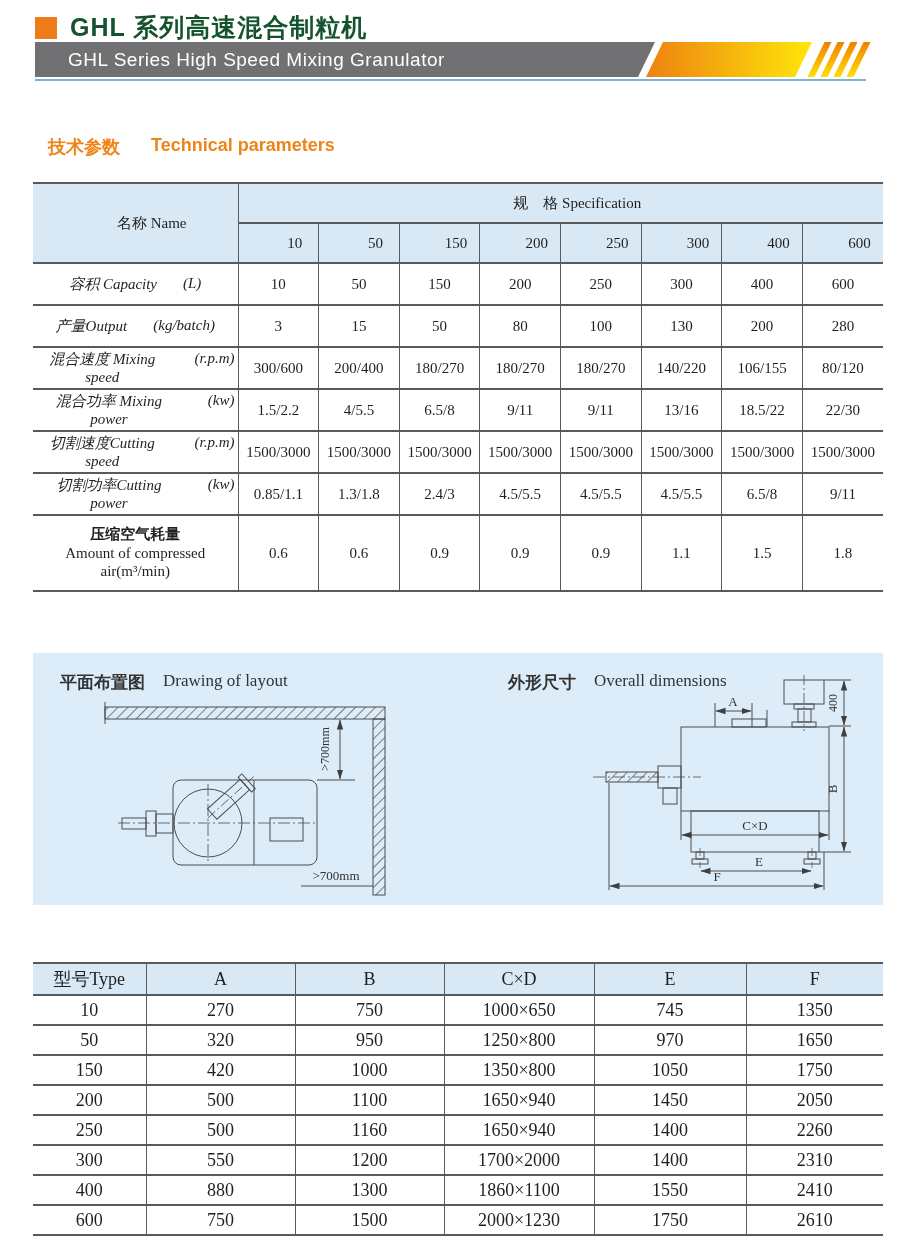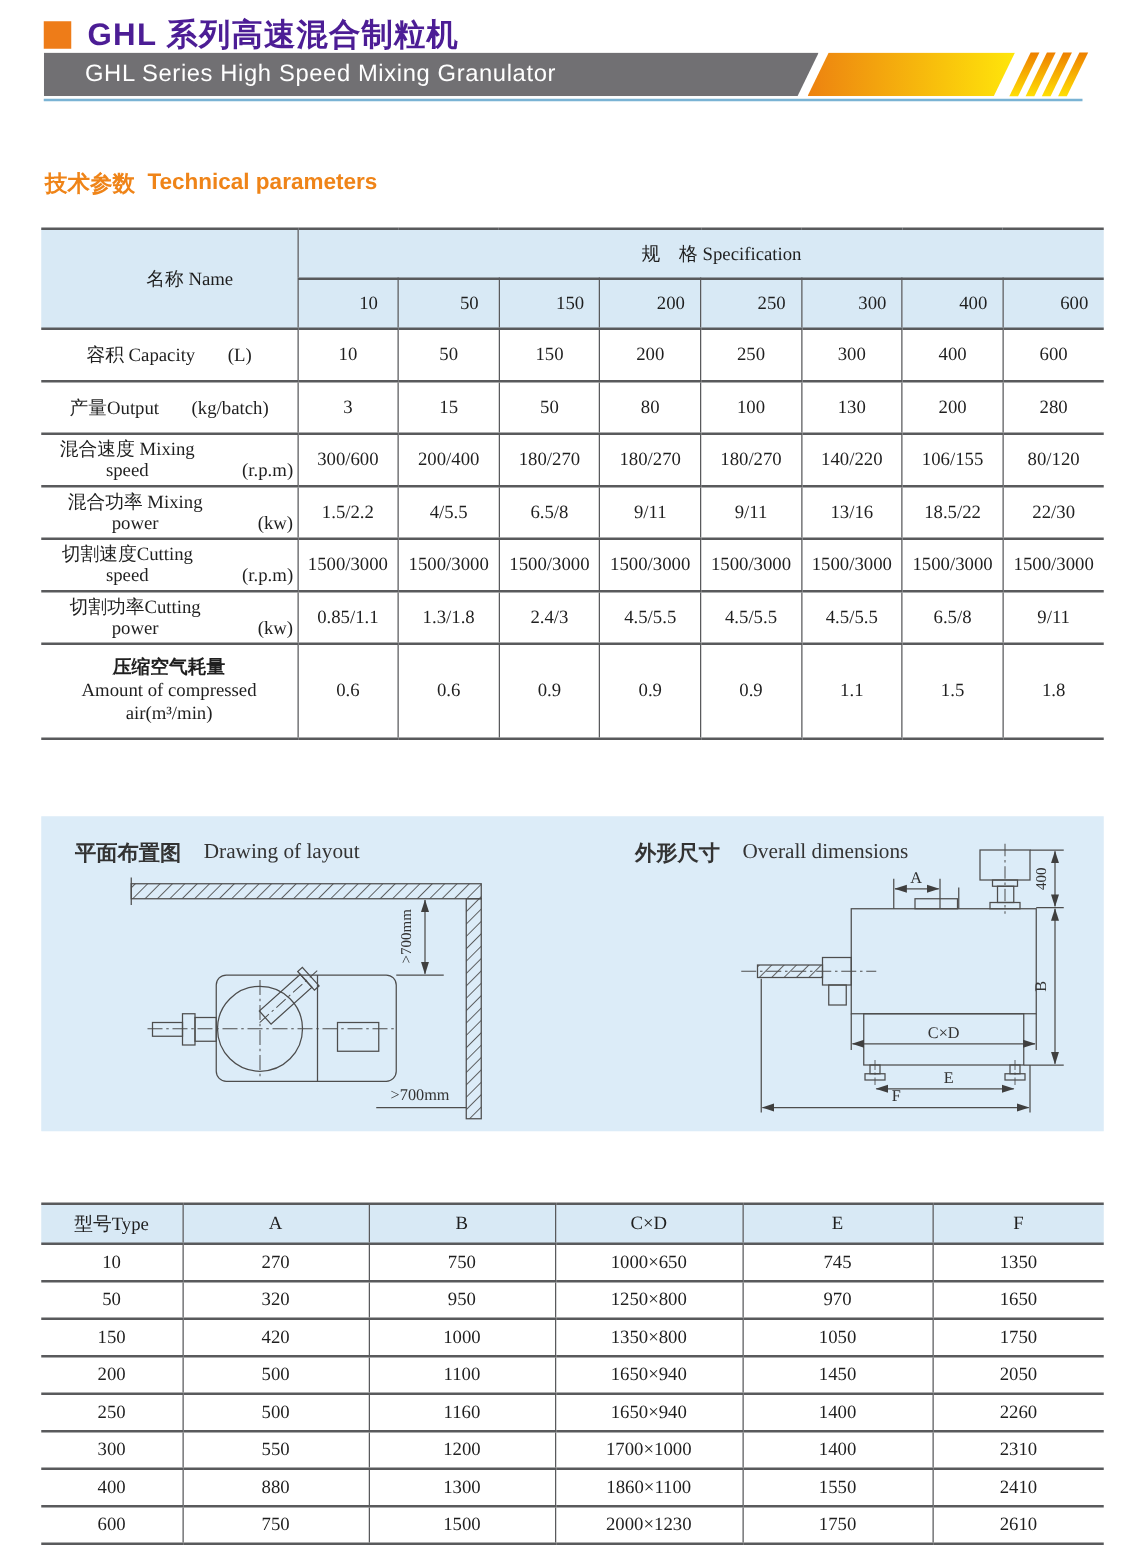--- a/index.html
+++ b/index.html
@@ -2,53 +2,53 @@
 <html style="--page-bg: #ffffff; --accent: #ee7c18; --banner-gray: #717073; --grad-start: #ed8210; --grad-end: #ffe60a; --rule-blue: #7ab3d4; --heading-orange: #ef8418; --thead-bg: #d8e9f5; --panel-bg: #dcecf8; --line: #595a5c;"><head>
 <meta charset="utf-8">
 <style>
   html,body{margin:0;padding:0;background:#fff;}
   .page{position:relative;width:900px;height:1242px;background:var(--page-bg,#fff);
         font-family:"Liberation Sans",sans-serif;overflow:hidden;}
 
   
   .title-row{position:absolute;left:35px;top:11px;display:flex;align-items:center;gap:13px;}
   .orange-sq{width:22px;height:22px;background:var(--accent);}
-  .page-title{margin:0;font-size:25px;font-weight:bold;color:#4c1d95;letter-spacing:1px;}
+  .page-title{margin:0;font-size:25px;font-weight:bold;color:#14532d;letter-spacing:1px;}
 
   .banner{position:absolute;left:35px;top:42px;width:831px;height:28px;}
   .banner-gray{position:absolute;left:0;top:0;width:620px;height:35px;background:var(--banner-gray);
                clip-path:polygon(0 0,620px 0,603px 35px,0 35px);}
   .banner-sub{display:block;line-height:35px;padding-left:33px;color:#fff;font-size:19px;letter-spacing:.5px;}
   .banner-orange{position:absolute;left:611px;top:0;width:166px;height:35px;
                  background:linear-gradient(90deg,var(--grad-start),var(--grad-end));
                  clip-path:polygon(17px 0,166px 0,149px 35px,0 35px);}
   .stripe{position:absolute;top:0;width:7px;height:35px;transform:skewX(-26deg);
           background:linear-gradient(180deg,#ee8000,#ffdf05);}
   .blue-rule{position:absolute;left:35px;top:79px;width:831px;height:2px;background:var(--rule-blue);}
 
-  .section-heading{position:absolute;left:36px;top:135px;font-size:18px;font-weight:bold;
-                   color:var(--heading-orange);display:flex;gap:10px;}
+  .section-heading{position:absolute;left:48px;top:135px;font-size:18px;font-weight:bold;
+                   color:var(--heading-orange);display:flex;gap:31px;}
 
   
   table.doc{position:absolute;left:33px;width:850px;border-collapse:collapse;table-layout:fixed;
             font-family:"Liberation Serif","DejaVu Serif",serif;color:#1f1f1f;}
   table.doc td,table.doc th{border:1px solid var(--line);border-top-width:2px;border-bottom-width:2px;
             text-align:center;vertical-align:middle;font-weight:normal;padding:2px 3px;}
   table.doc td:first-child,table.doc th:first-child{border-left:none;}
   table.doc td:last-child,table.doc th:last-child{border-right:none;}
   #spec-table{top:182px;font-size:15px;}
   #spec-table thead th{background:var(--thead-bg);padding-left:36px;}
   #spec-table thead tr{height:40px;}
   #spec-table tbody tr{height:42px;}
   #spec-table tbody tr.tall{height:76px;margin-top:27px;}
-  .lbl-wrap{display:flex;justify-content:center;align-items:flex-end;gap:26px;}
+  .lbl-wrap{display:flex;justify-content:center;align-items:flex-start;gap:26px;font-style:italic;}
   .lbl-lines div{line-height:1.25;}
   .lbl-lines div:first-child{font-weight:bold;}
 
-  #dim-table{top:962px;font-size:15px;}
+  #dim-table{top:962px;font-size:18px;}
   #dim-table thead tr{height:32px;}
   #dim-table thead th{background:var(--thead-bg);}
   #dim-table tbody tr{height:30px;}
 
   
   .panel{position:absolute;left:33px;top:653px;width:850px;height:252px;background:var(--panel-bg);}
   .panel-title{position:absolute;display:flex;gap:18px;font-family:"Liberation Serif","DejaVu Serif",serif;
                font-size:17px;color:#333;}
   .panel-title .cn{font-weight:bold;}
   .panel-title.left{left:27px;top:18px;}
@@ -415,21 +415,21 @@
           <td>500</td>
           <td>1160</td>
           <td>1650×940</td>
           <td>1400</td>
           <td>2260</td>
         </tr>
         <tr>
           <td>300</td>
           <td>550</td>
           <td>1200</td>
-          <td>1700×1000</td>
+          <td>1700×2000</td>
           <td>1400</td>
           <td>2310</td>
         </tr>
         <tr>
           <td>400</td>
           <td>880</td>
           <td>1300</td>
           <td>1860×1100</td>
           <td>1550</td>
           <td>2410</td>

